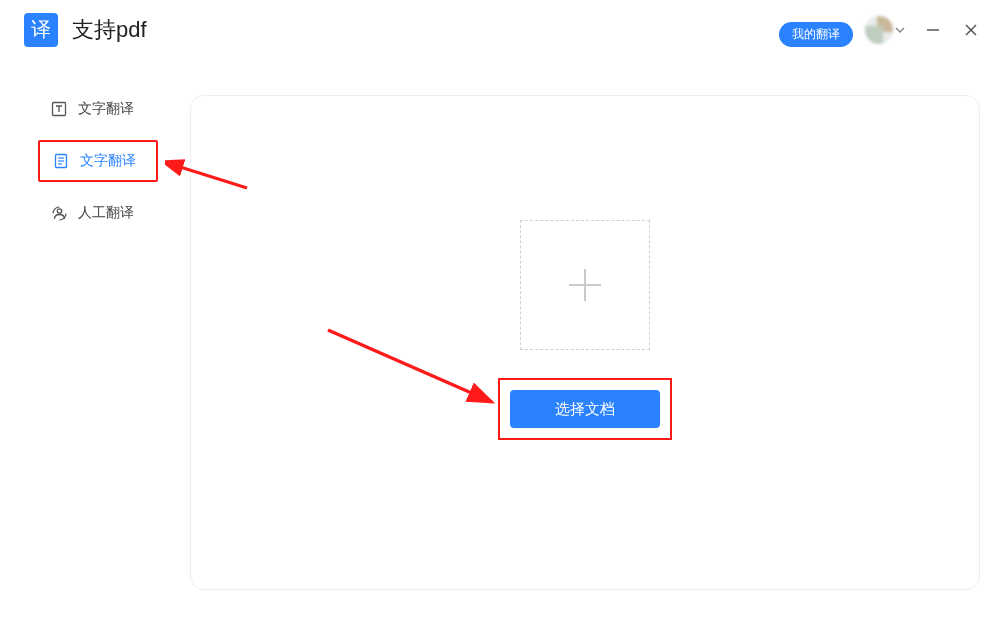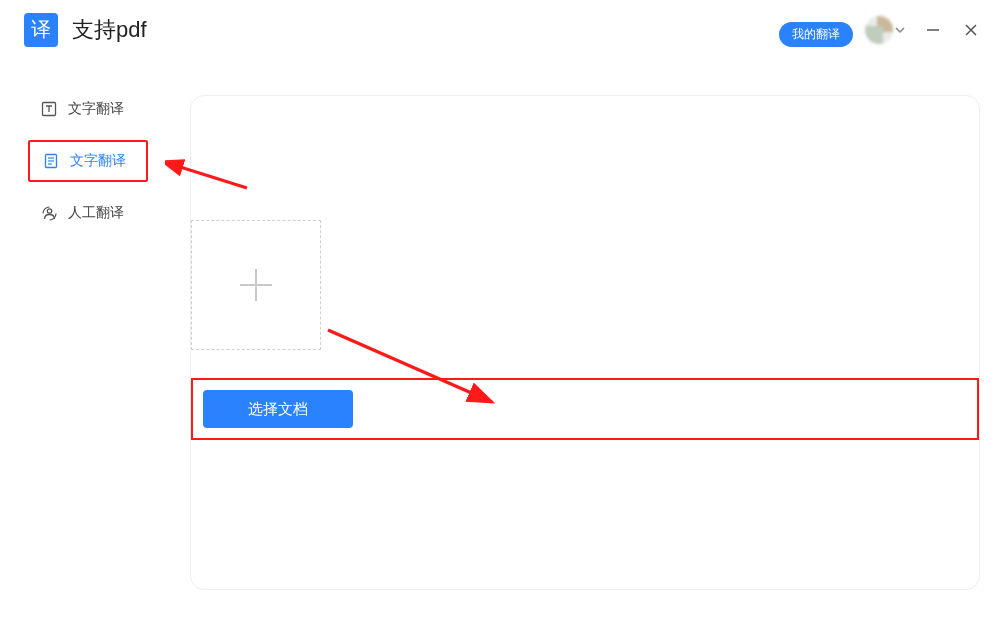--- a/index.html
+++ b/index.html
@@ -94,21 +94,21 @@
       color: #555;
       margin-left: 6px;
     }
     .content-wrap {
       display: flex;
       height: calc(100% - 60px);
     }
     .sidebar {
       width: 180px;
       padding-top: 30px;
-      padding-left: 28px;
+      padding-left: 38px;
     }
     .nav-item {
       display: flex;
       align-items: center;
       gap: 10px;
       padding: 10px 12px;
       font-size: 14px;
       color: #444;
       cursor: pointer;
       margin-bottom: 12px;
@@ -137,20 +137,21 @@
       padding: 35px 20px 20px 10px;
     }
     .card {
       width: 790px;
       height: 495px;
       border: 1px solid #eee;
       border-radius: 14px;
       position: relative;
       display: flex;
       flex-direction: column;
+      align-items: center;
     }
     .dropzone {
       margin-top: 124px;
       width: 130px;
       height: 130px;
       border: 1.5px dashed #cfcfcf;
       display: flex;
       align-items: center;
       justify-content: center;
       cursor: pointer;

